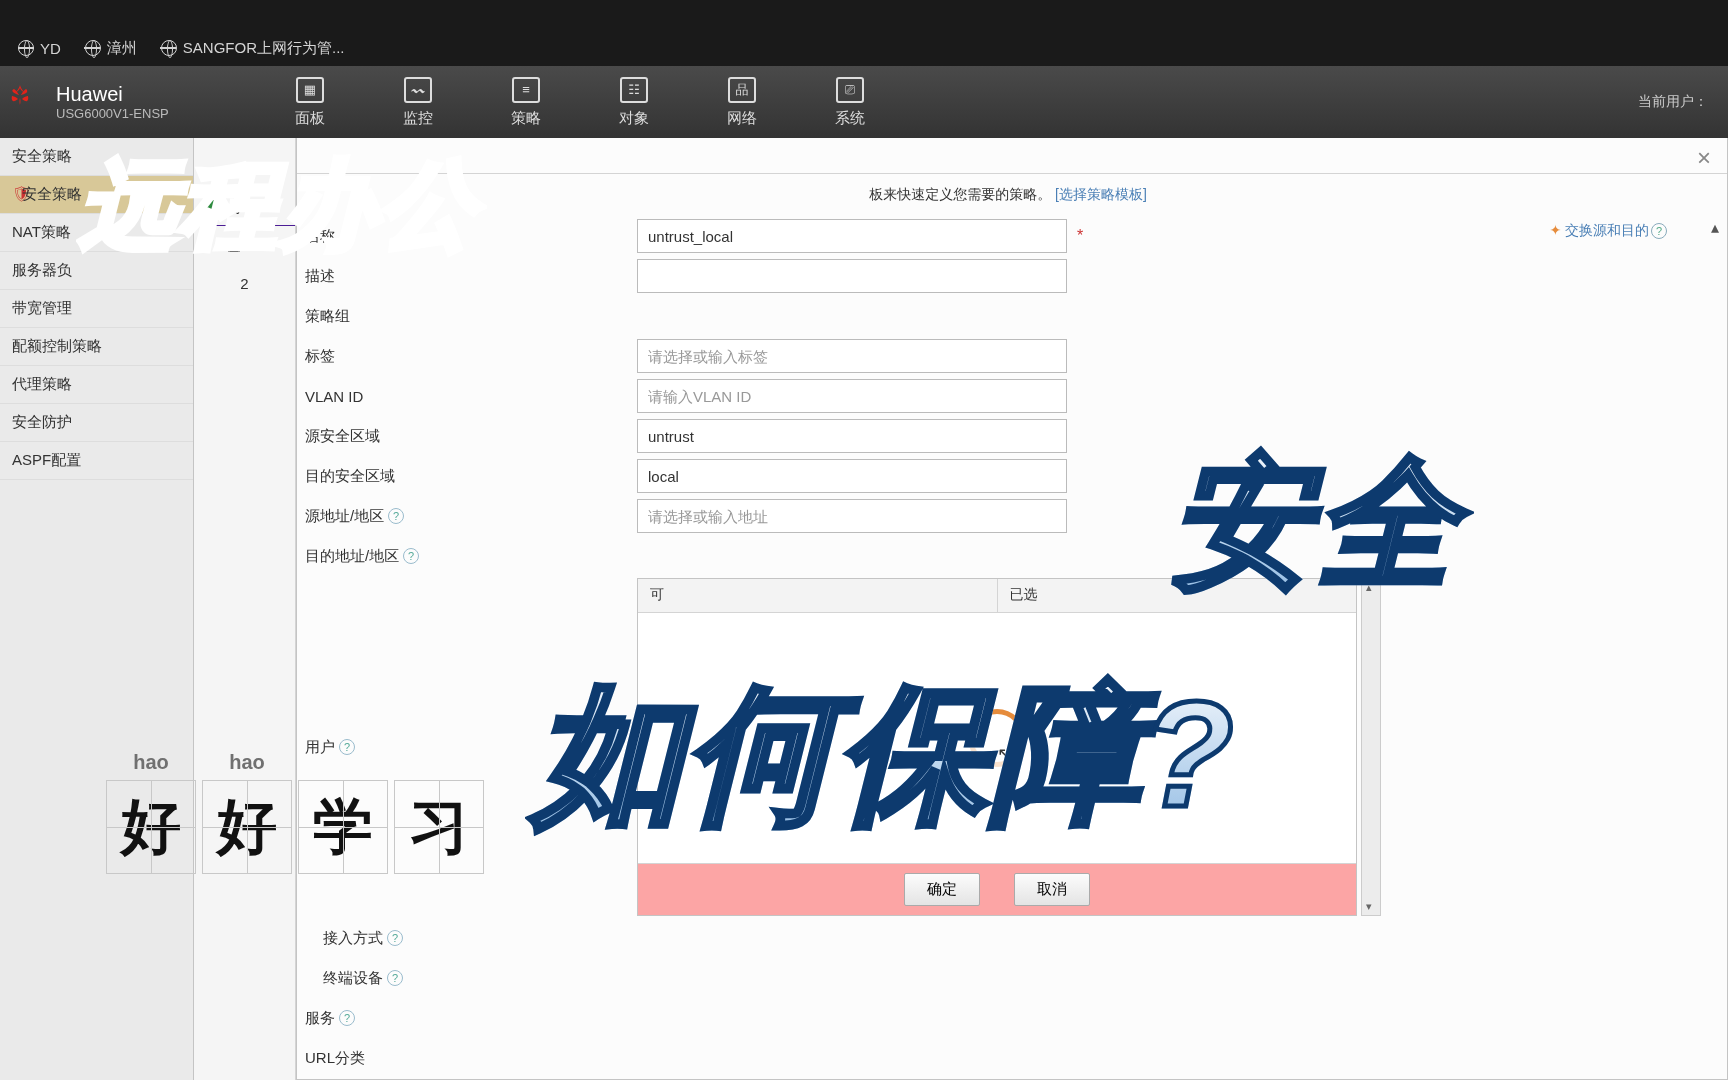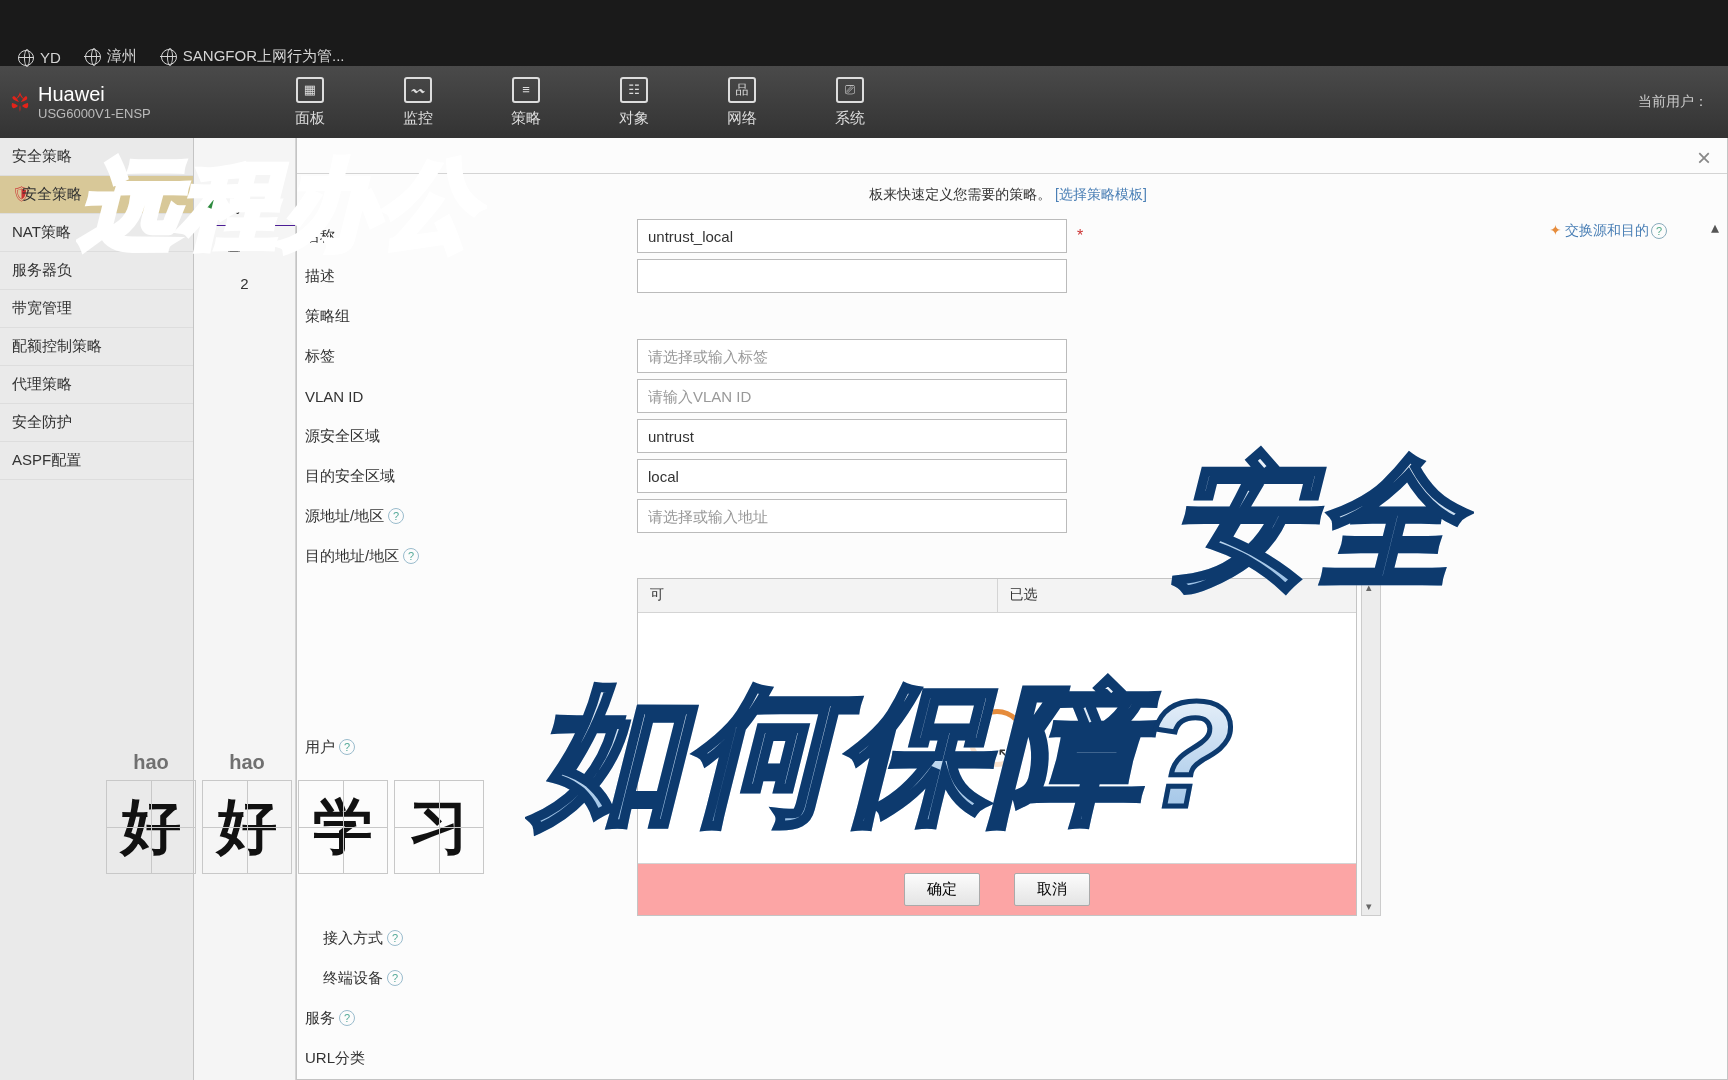--- a/index.html
+++ b/index.html
@@ -1,28 +1,28 @@
 <!DOCTYPE html>
 <html><head>
 <meta charset="utf-8">
 <style>
 * { margin: 0; padding: 0; box-sizing: border-box; font-family: "Microsoft YaHei", Arial, sans-serif; }
 body { width: 1728px; height: 1080px; background: #2a2a2a; overflow: hidden; position: relative; transform-origin: top left; }
 
 
 .browser-top { background: #1a1a1a; height: 30px; }
-.bookmark-bar { background: #1a1a1a; height: 36px; display: flex; align-items: flex-end; padding: 0 18px; gap: 24px; }
+.bookmark-bar { background: #1a1a1a; height: 36px; display: flex; align-items: center; padding: 0 18px; gap: 24px; }
 .bookmark-item { color: #d4d4d4; font-size: 15px; display: flex; align-items: center; gap: 6px; }
 .globe-icon { width: 16px; height: 16px; border: 1.5px solid #d4d4d4; border-radius: 50%; position: relative; }
 .globe-icon::before { content: ''; position: absolute; top: -1.5px; left: 5px; width: 4px; height: 16px; border: 1.5px solid #d4d4d4; border-radius: 50%; }
 .globe-icon::after { content: ''; position: absolute; top: 6px; left: -1.5px; width: 16px; height: 1.5px; background: #d4d4d4; }
 
 
 .hw-header { background: linear-gradient(to bottom, #4a4a4a, #333); height: 72px; display: flex; align-items: center; padding: 0 8px; }
-.hw-logo-block { display: flex; align-items: center; gap: 6px; width: 248px; }
+.hw-logo-block { display: flex; gap: 24px; width: 248px; }
 .hw-logo { width: 24px; height: 24px; }
 .hw-logo-text { color: #fff; }
 .hw-logo-text .brand { font-size: 20px; font-weight: 500; }
 .hw-logo-text .model { font-size: 13px; color: #bbb; }
 .hw-nav { display: flex; gap: 0; }
 .hw-nav-item { width: 108px; text-align: center; color: #ddd; font-size: 15px; cursor: pointer; }
 .hw-nav-item .nav-icon { width: 28px; height: 26px; margin: 0 auto 6px; border: 2px solid #ddd; border-radius: 3px; display: flex; align-items: center; justify-content: center; font-size: 13px; }
 .hw-user { margin-left: auto; color: #ccc; font-size: 14px; padding-right: 12px; }
 
 

